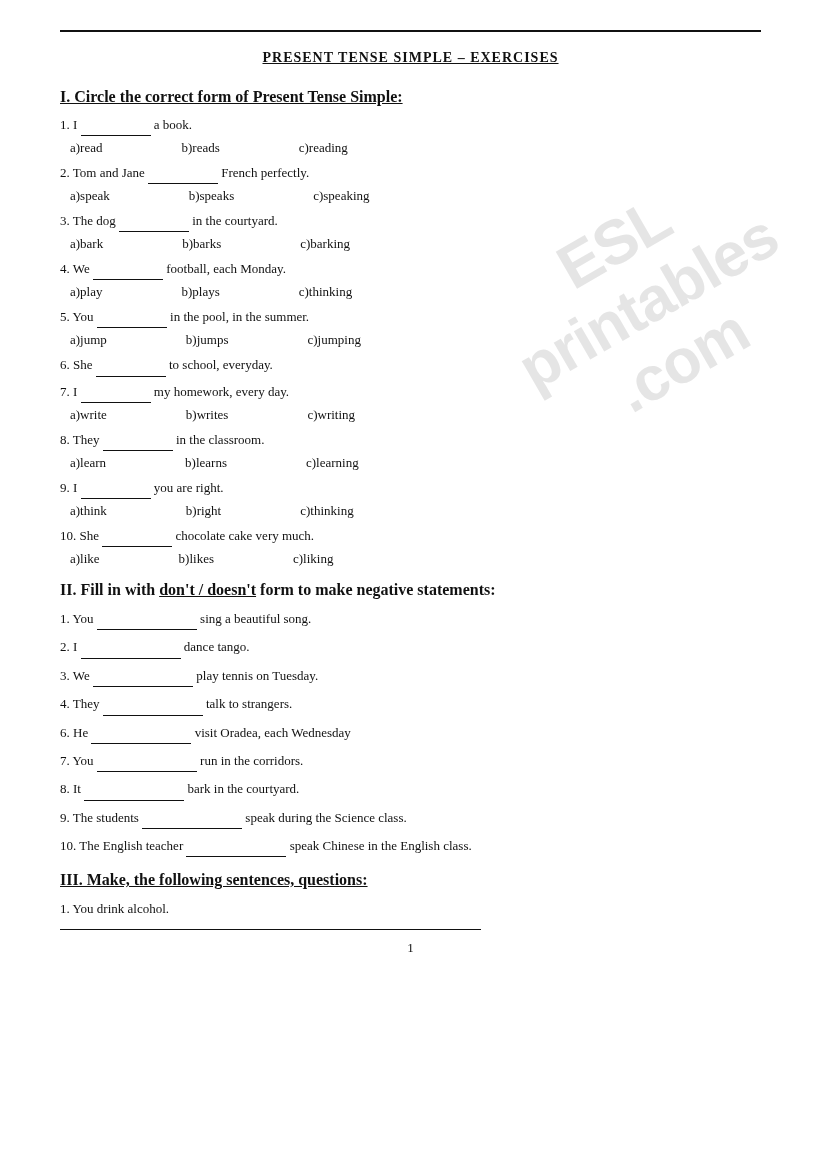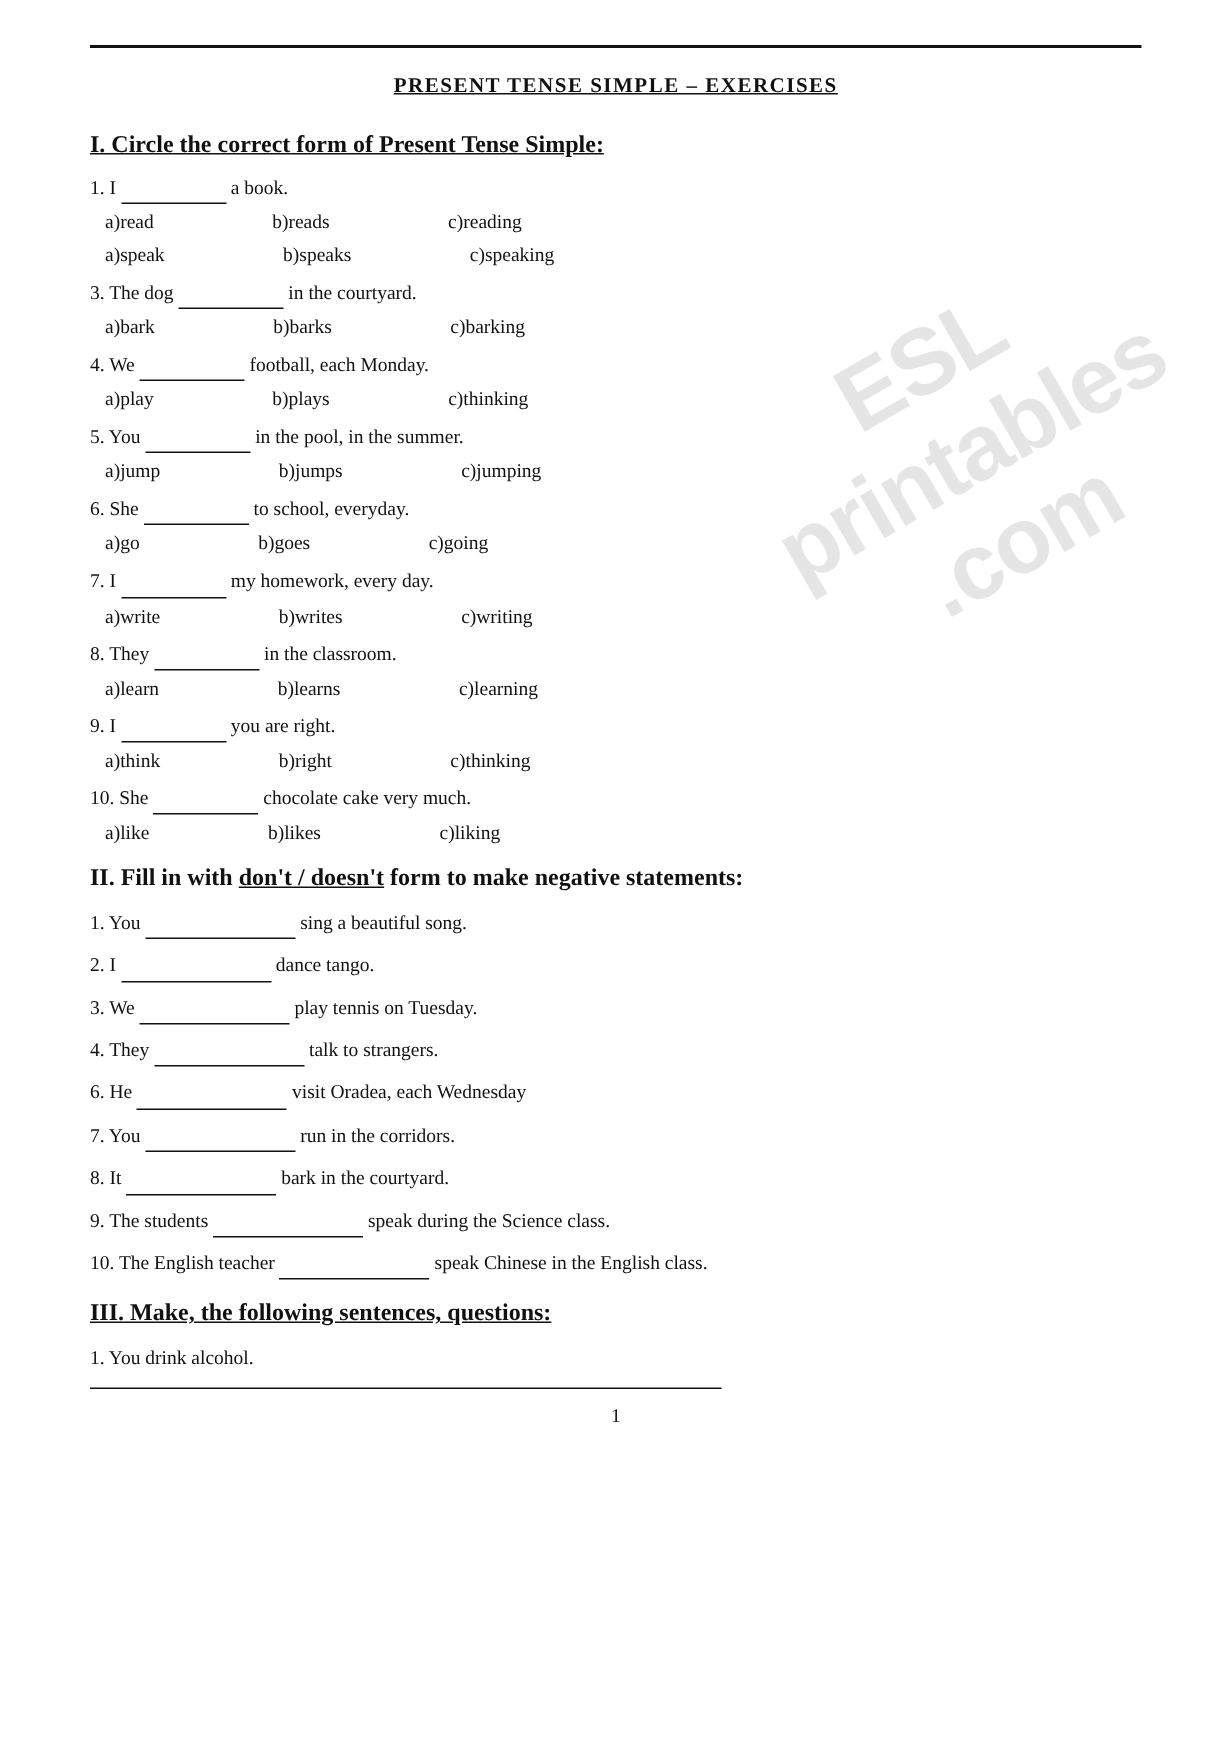--- a/index.html
+++ b/index.html
@@ -119,20 +119,21 @@
       <span>I. Circle the correct form of Present Tense Simple:</span>
     </div>
 
     <div id="section1-items">
         <div class="exercise-item">1. I <span class="blank"></span> a book.</div>
         <div class="options-row">
           <span>a)read</span>
           <span>b)reads</span>
           <span>c)reading</span>
         </div>
+        <div class="exercise-item">2. Tom and Jane <span class="blank"></span> French perfectly.</div>
         <div class="options-row">
           <span>a)speak</span>
           <span>b)speaks</span>
           <span>c)speaking</span>
         </div>
         <div class="exercise-item">3. The dog <span class="blank"></span> in the courtyard.</div>
         <div class="options-row">
           <span>a)bark</span>
           <span>b)barks</span>
           <span>c)barking</span>
@@ -143,25 +144,20 @@
           <span>b)plays</span>
           <span>c)thinking</span>
         </div>
         <div class="exercise-item">5. You <span class="blank"></span> in the pool, in the summer.</div>
         <div class="options-row">
           <span>a)jump</span>
           <span>b)jumps</span>
           <span>c)jumping</span>
         </div>
         <div class="exercise-item">6. She <span class="blank"></span> to school, everyday.</div>
-        <div class="options-row">
-          <span>a)go</span>
-          <span>b)goes</span>
-          <span>c)going</span>
-        </div>
         <div class="exercise-item">7. I <span class="blank"></span> my homework, every day.</div>
         <div class="options-row">
           <span>a)write</span>
           <span>b)writes</span>
           <span>c)writing</span>
         </div>
         <div class="exercise-item">8. They <span class="blank"></span> in the classroom.</div>
         <div class="options-row">
           <span>a)learn</span>
           <span>b)learns</span>

